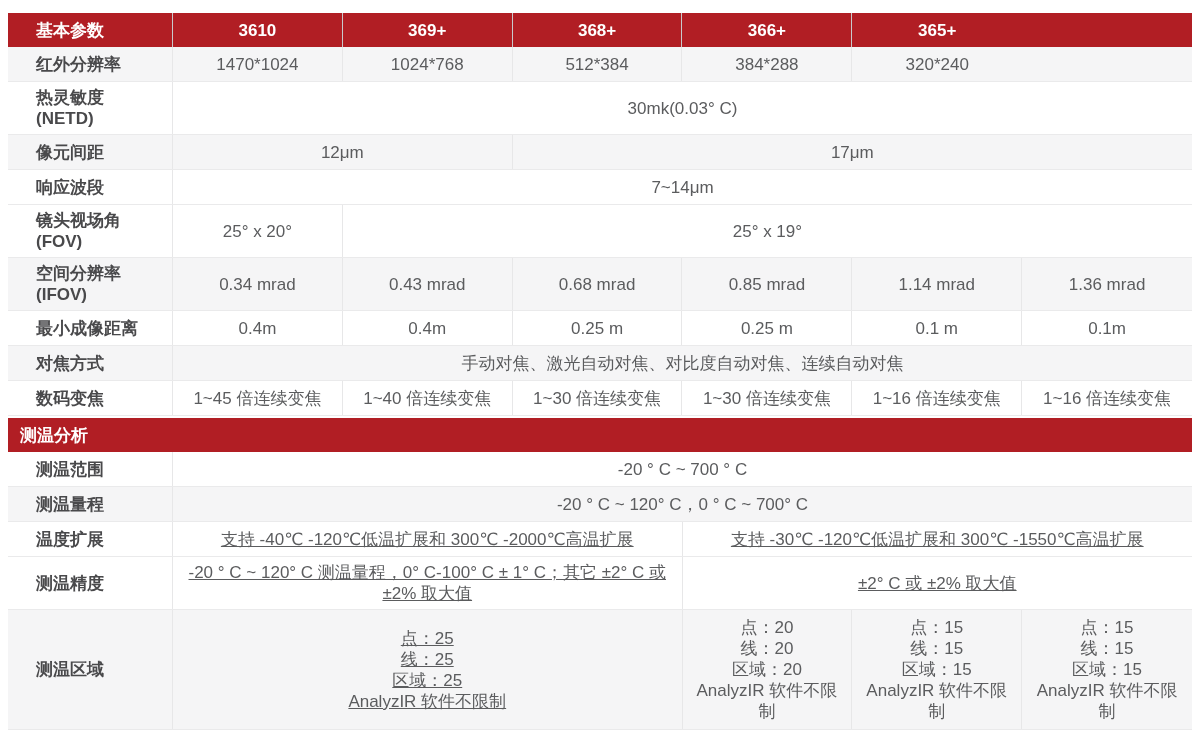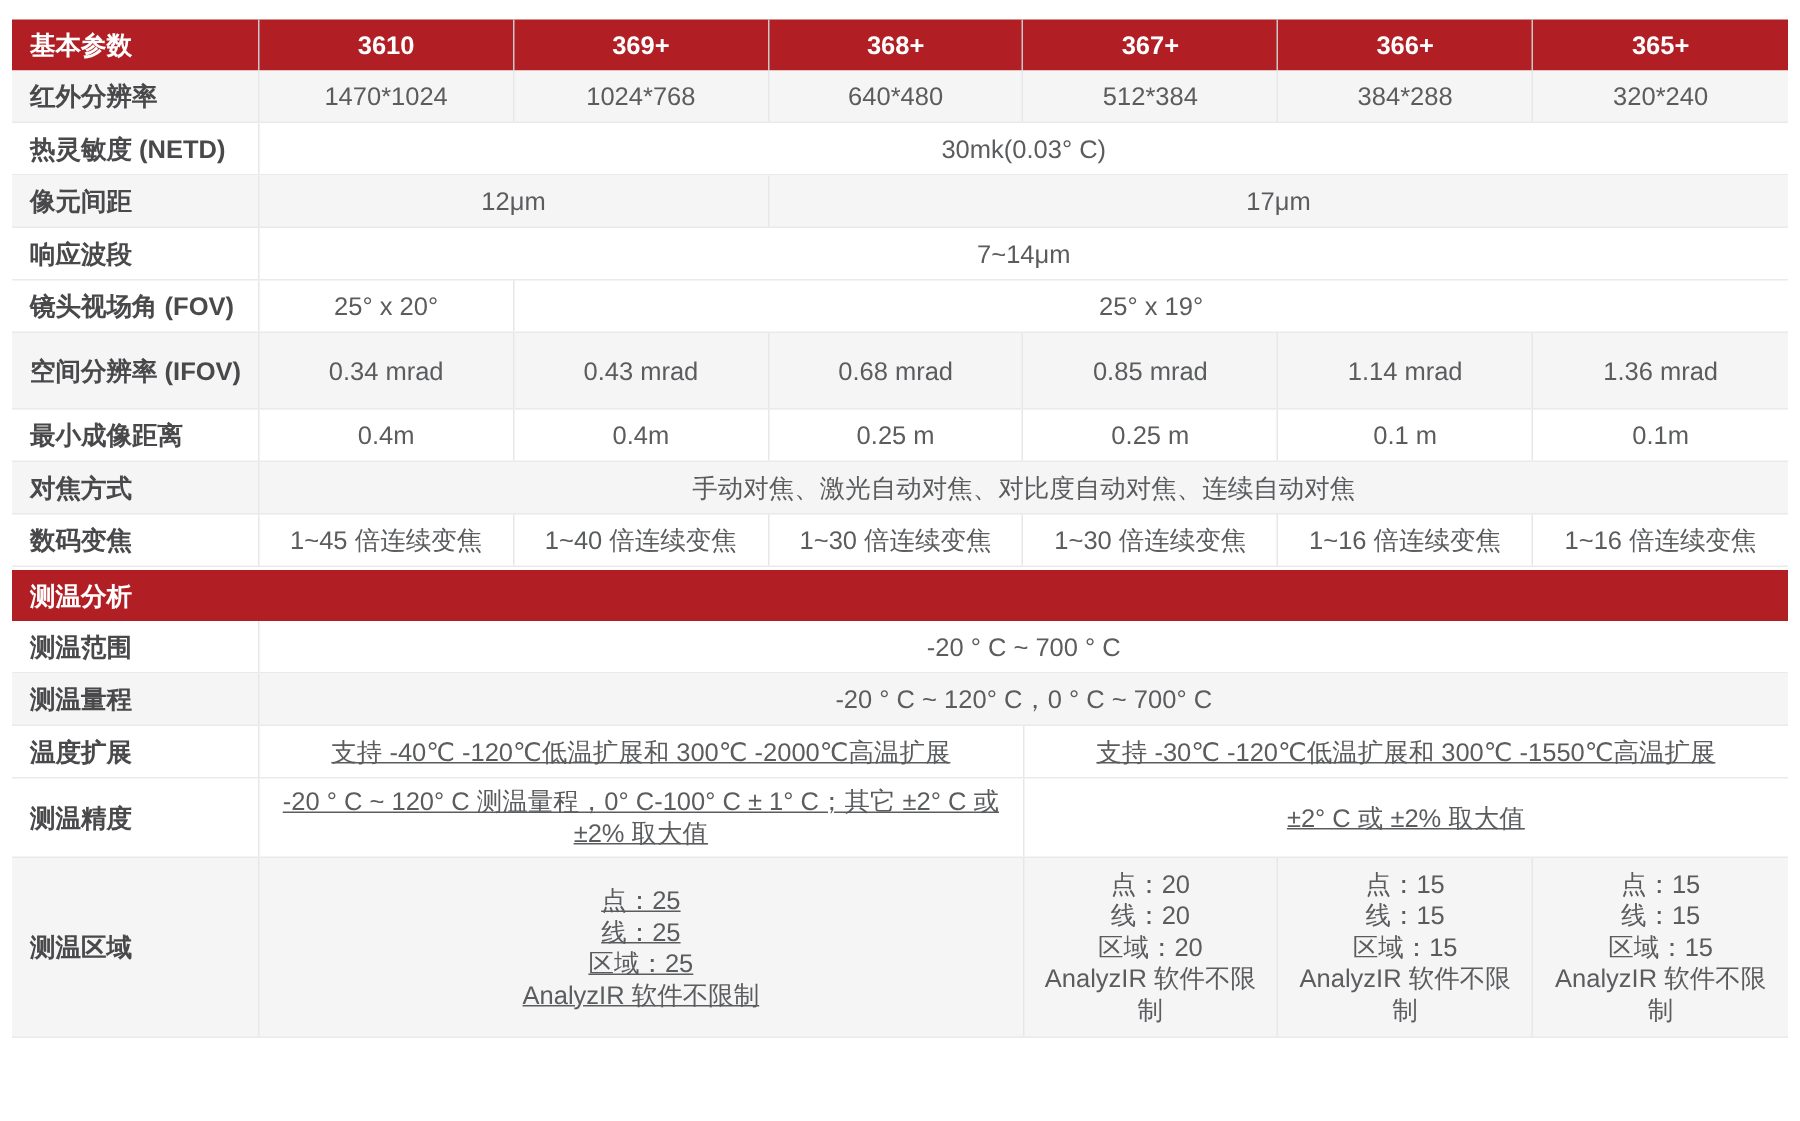--- a/index.html
+++ b/index.html
@@ -2,21 +2,21 @@
 <html><head>
 <meta charset="utf-8">
 <style>
   html,body{margin:0;padding:0;background:#ffffff;font-family:"Liberation Sans","DejaVu Sans",sans-serif;}
   .spec-table{width:1184px;margin:13px 0 0 8px;}
   .row{display:grid;grid-template-columns:165px repeat(6,1fr);border-bottom:1px solid #eaeaeb;}
   .cell{display:flex;align-items:center;justify-content:center;text-align:center;
         padding:5px 8px;border-right:1px solid #e7e7e8;font-size:17px;color:#5b5c5e;
         line-height:21px;box-sizing:border-box;}
   .cell:last-child{border-right:none;}
-  .label{justify-content:flex-start;text-align:left;padding-left:12px;font-weight:600;color:#49494b;}
+  .label{justify-content:flex-start;text-align:left;padding-left:28px;font-weight:600;color:#49494b;}
   .sp2{grid-column:span 2;}
   .sp3{grid-column:span 3;text-decoration:underline;}
   .sp4{grid-column:span 4;}
   .sp5{grid-column:span 5;}
   .sp6{grid-column:span 6;}
   .alt{background:#f5f5f6;}
   .header-row{background:#b11e24;border-bottom:none;}
   .header-row .cell{color:#ffffff;font-weight:700;min-height:34px;border-right:1px solid #c9c9cb;}
   .header-row .cell:last-child{border-right:none;}
   .header-row .label{color:#ffffff;}
@@ -30,30 +30,28 @@
 </head>
 <body>
 
 <div class="spec-table">
 
   <div class="row header-row std">
     <div class="cell label">基本参数</div>
     <div class="cell">3610</div>
     <div class="cell">369+</div>
     <div class="cell">368+</div>
-    <div class="cell">367+</div>
     <div class="cell">366+</div>
     <div class="cell">365+</div>
   </div>
 
   <div class="row std alt">
     <div class="cell label">红外分辨率</div>
     <div class="cell">1470*1024</div>
     <div class="cell">1024*768</div>
-    <div class="cell">640*480</div>
     <div class="cell">512*384</div>
     <div class="cell">384*288</div>
     <div class="cell">320*240</div>
   </div>
 
   <div class="row std">
     <div class="cell label">热灵敏度 (NETD)</div>
     <div class="cell sp6">30mk(0.03° C)</div>
   </div>
 

